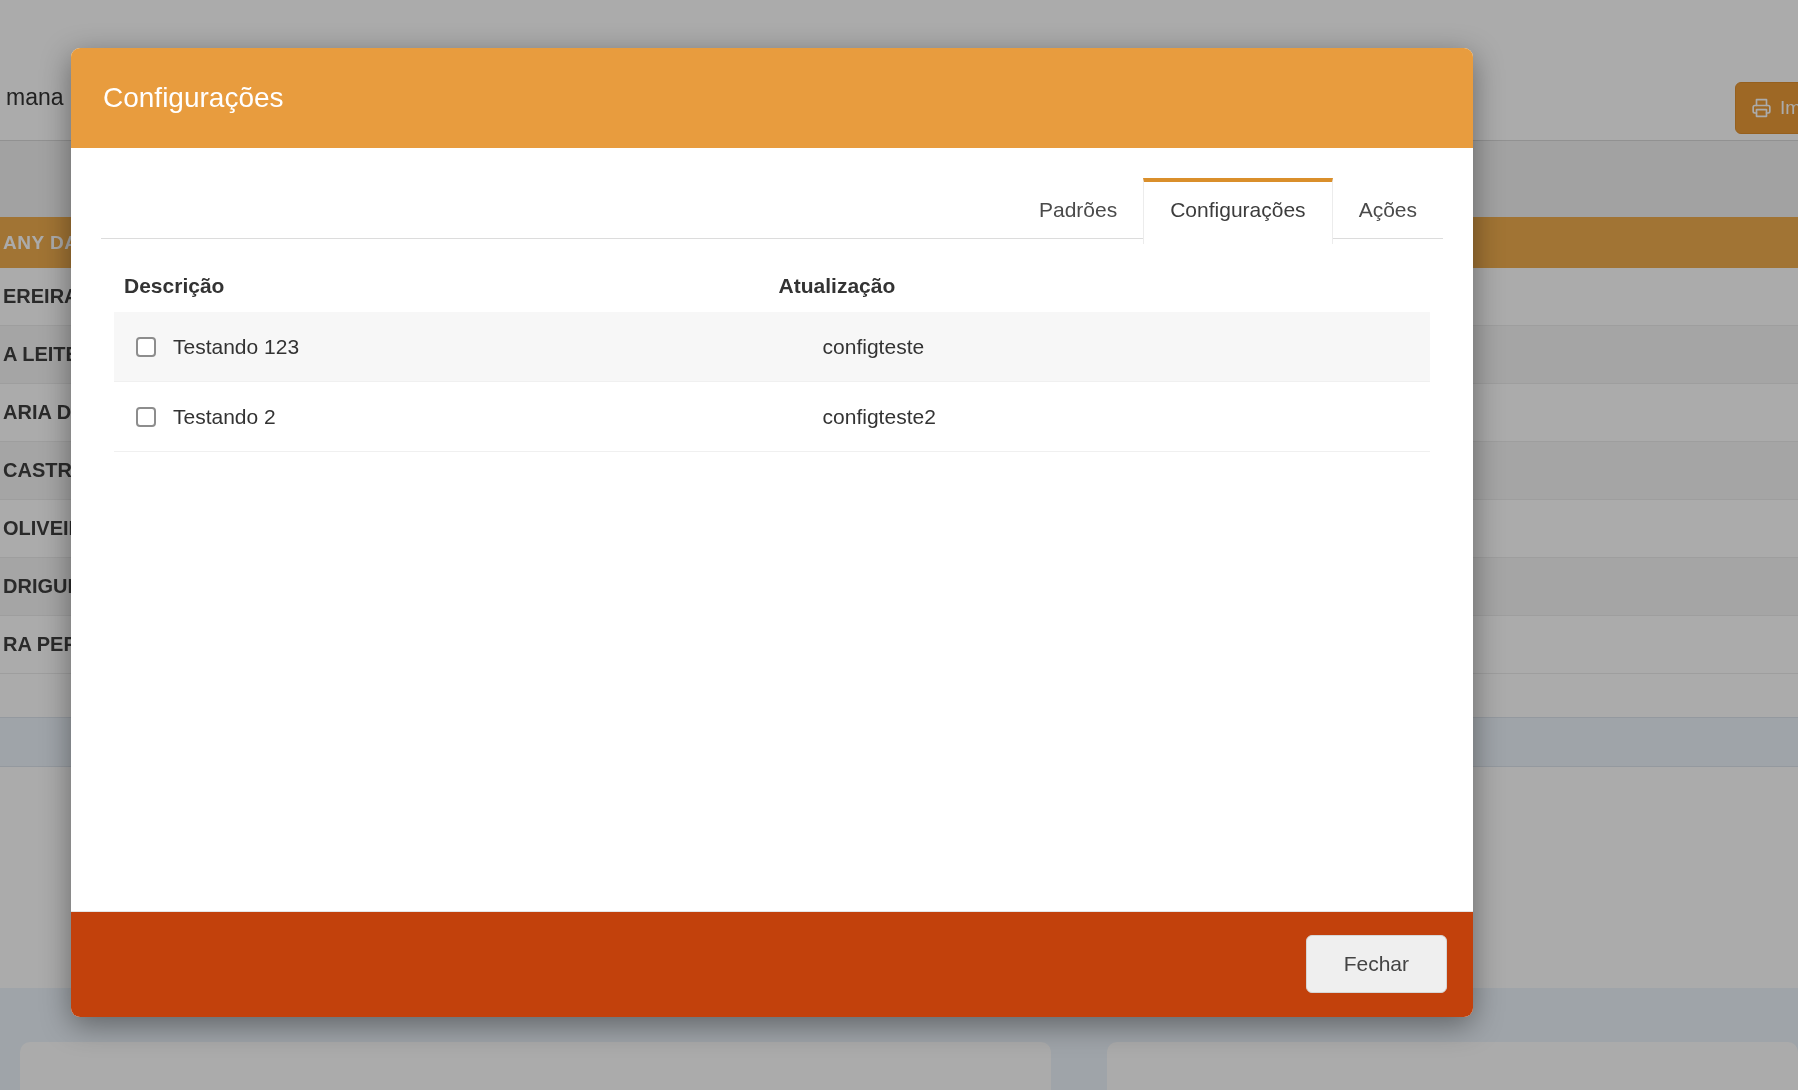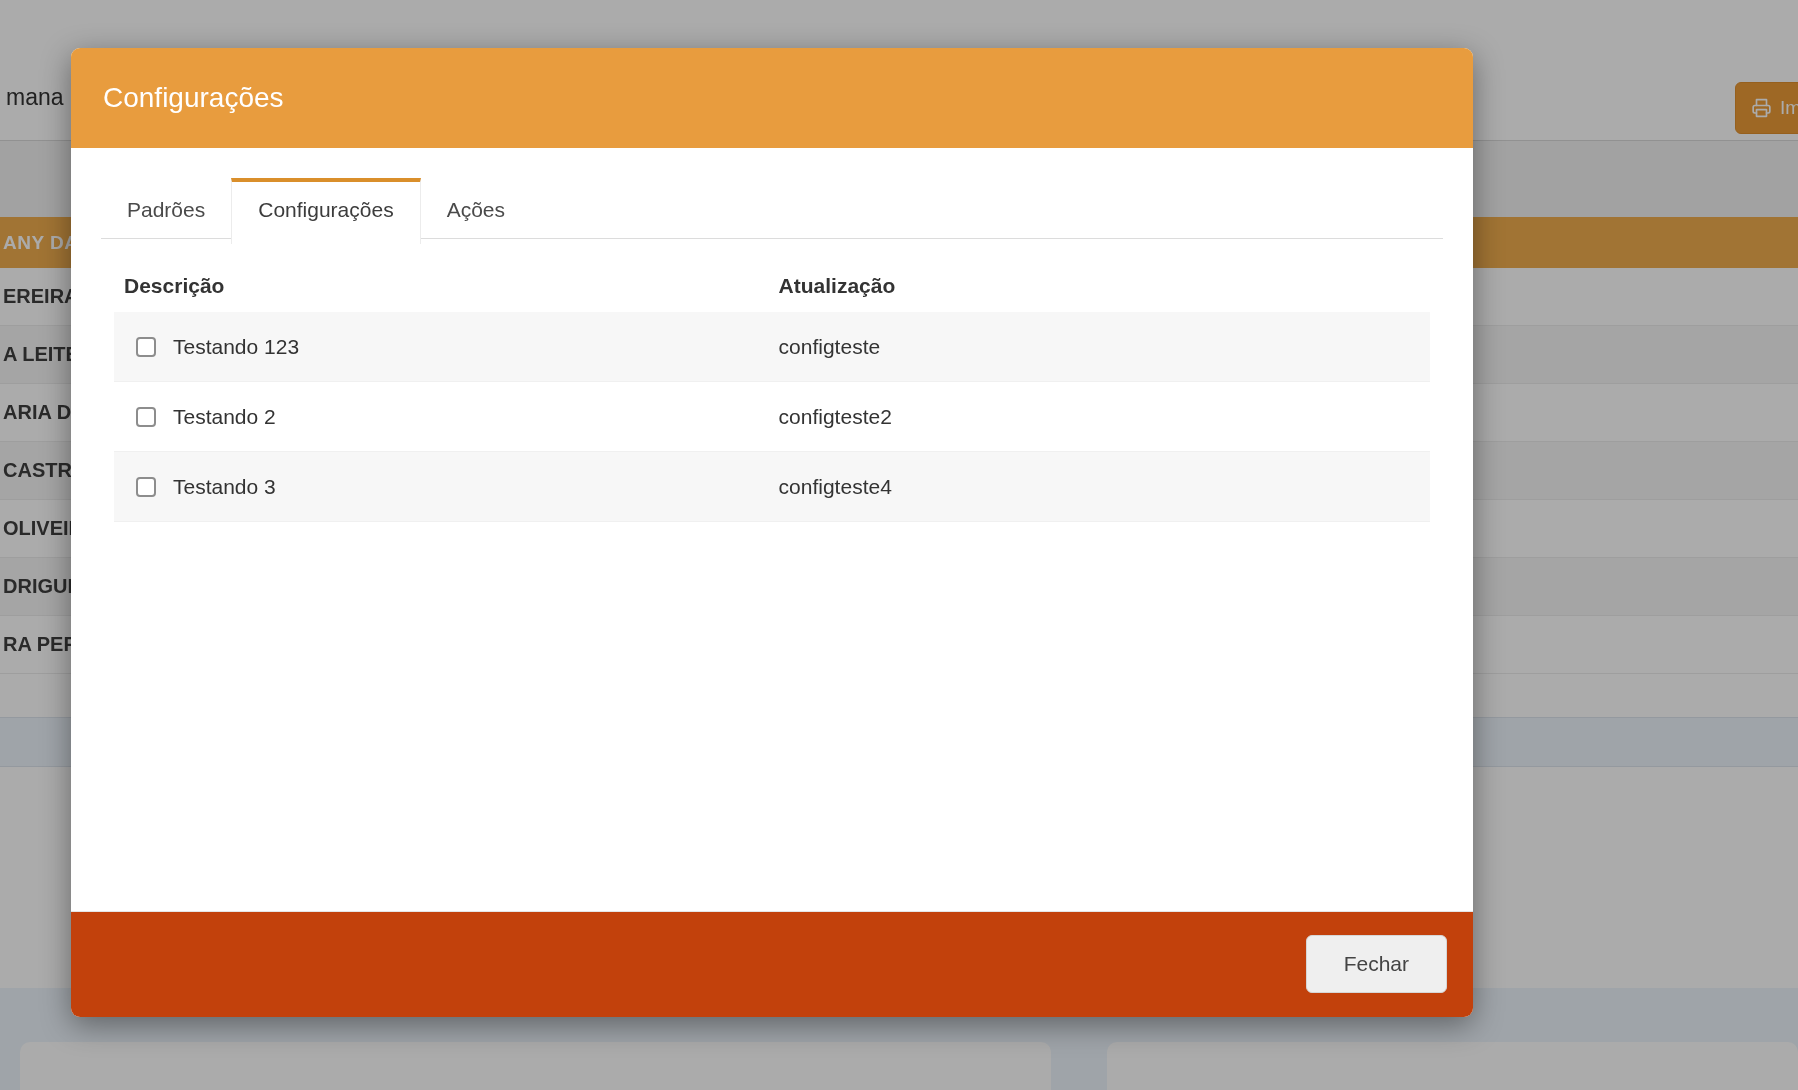--- a/index.html
+++ b/index.html
@@ -48,20 +48,21 @@
     position:absolute; left:71px; top:48px; width:1402px; height:969px;
     background:#fff; border-radius:9px; overflow:hidden; z-index:10;
     box-shadow:0 8px 30px rgba(0,0,0,0.4);
   }
   .modal-header { height:100px; background:#e89c3e; display:flex; align-items:center; padding:0 32px; }
   .modal-title { color:#fff; font-size:28px; font-weight:500; }
   .modal-body { padding:30px 30px 0 30px; }
   .tabs {
     display:flex; align-items:flex-end; list-style:none; margin:0; padding:0;
     border-bottom:1px solid #dcdcdc;
+    justify-content:flex-end;
   }
   .tab {
     padding:16px 26px; font-size:21px; color:#4a4a4a;
     border-top:4px solid transparent; cursor:pointer; white-space:nowrap;
   }
   .tab.active {
     background:#fff; border:1px solid #ececec; border-bottom:none;
     border-top:4px solid #da8f2b; color:#3c3c3c;
     margin-bottom:-6px; padding-bottom:22px;
   }
@@ -69,21 +70,21 @@
     display:block; box-sizing:border-box; margin:18px 13px 0; width:calc(100% - 26px);
     height:50px; border:1px solid #ccc; border-radius:4px; font-size:21px; color:#333;
     padding:0 19px; outline:none; font-family:inherit;
   }
   .search-input::placeholder { color:#9a9a9a; }
   .config-table { margin:16px 13px; }
   .thead { display:flex; padding:19px 0 14px; }
   .th { font-size:21px; font-weight:bold; color:#333; }
   .th.c1 { width:50.5%; padding-left:10px; box-sizing:border-box; }
   .th.c2 { flex:1; }
-  .trow { display:flex; align-items:center; height:69px; border-bottom:1px solid #f0f0f0; background:#fff; }
+  .trow { display:flex; align-items:center; height:69px; border-bottom:1px solid #f0f0f0; background:#fff;gap:44px; }
   .trow.striped { background:#f7f7f7; }
   .cell.c1 { width:50.5%; padding-left:22px; box-sizing:border-box; display:flex; align-items:center; gap:17px; }
   .cell.c2 { flex:1; }
   .checkbox {
     width:20px; height:20px; border:2px solid #8d8d8d; border-radius:4px;
     background:#fff; flex:0 0 auto; box-sizing:border-box; cursor:pointer;
   }
   .row-label, .row-value { font-size:21px; color:#333; }
   .modal-footer {
     position:absolute; left:0; right:0; bottom:0; height:105px;
@@ -162,27 +163,20 @@
             </div>
             <div class="cell c2"><span class="row-value">configteste</span></div>
           </div>
           <div class="trow">
             <div class="cell c1">
               <span class="checkbox"></span>
               <span class="row-label">Testando 2</span>
             </div>
             <div class="cell c2"><span class="row-value">configteste2</span></div>
           </div>
-          <div class="trow striped">
-            <div class="cell c1">
-              <span class="checkbox"></span>
-              <span class="row-label">Testando 3</span>
-            </div>
-            <div class="cell c2"><span class="row-value">configteste4</span></div>
-          </div>
         </div>
     </div>
   </div>
 
   <div class="modal-footer">
     <button class="close-button">Fechar</button>
   </div>
 </div>
 
 </body></html>

